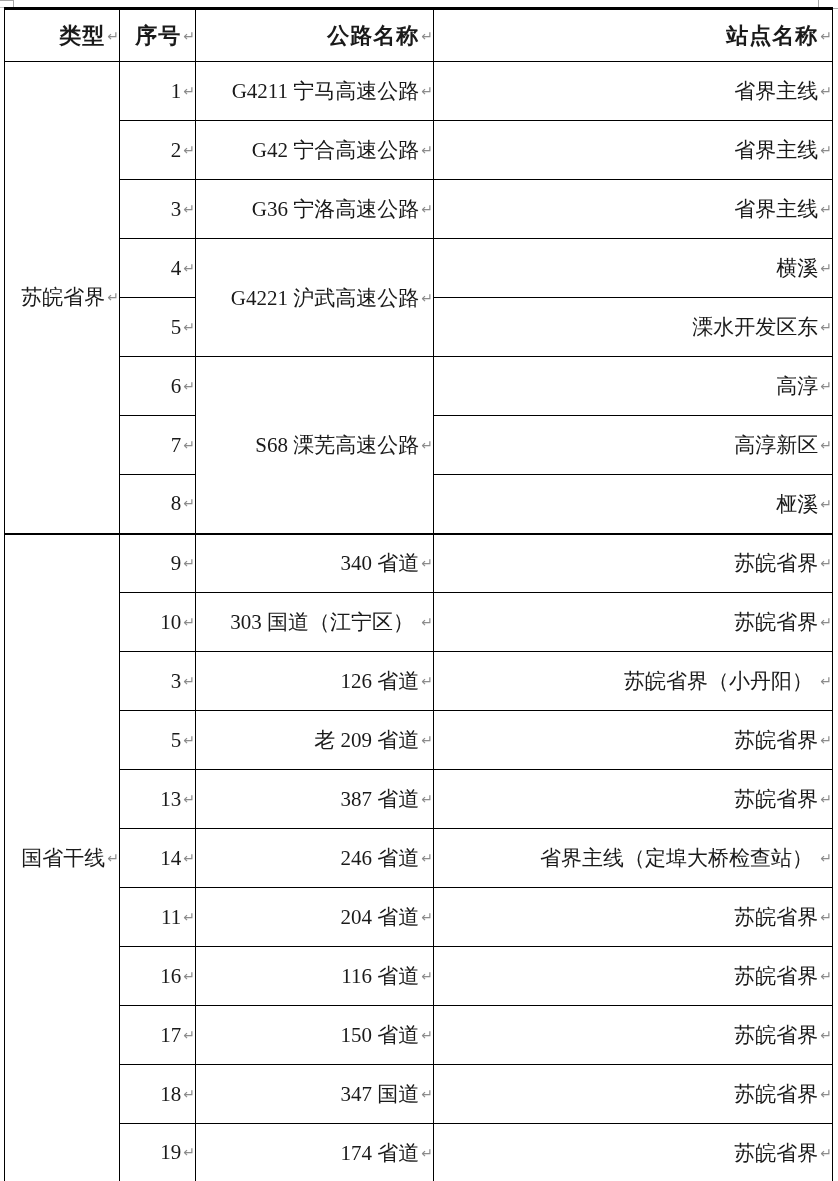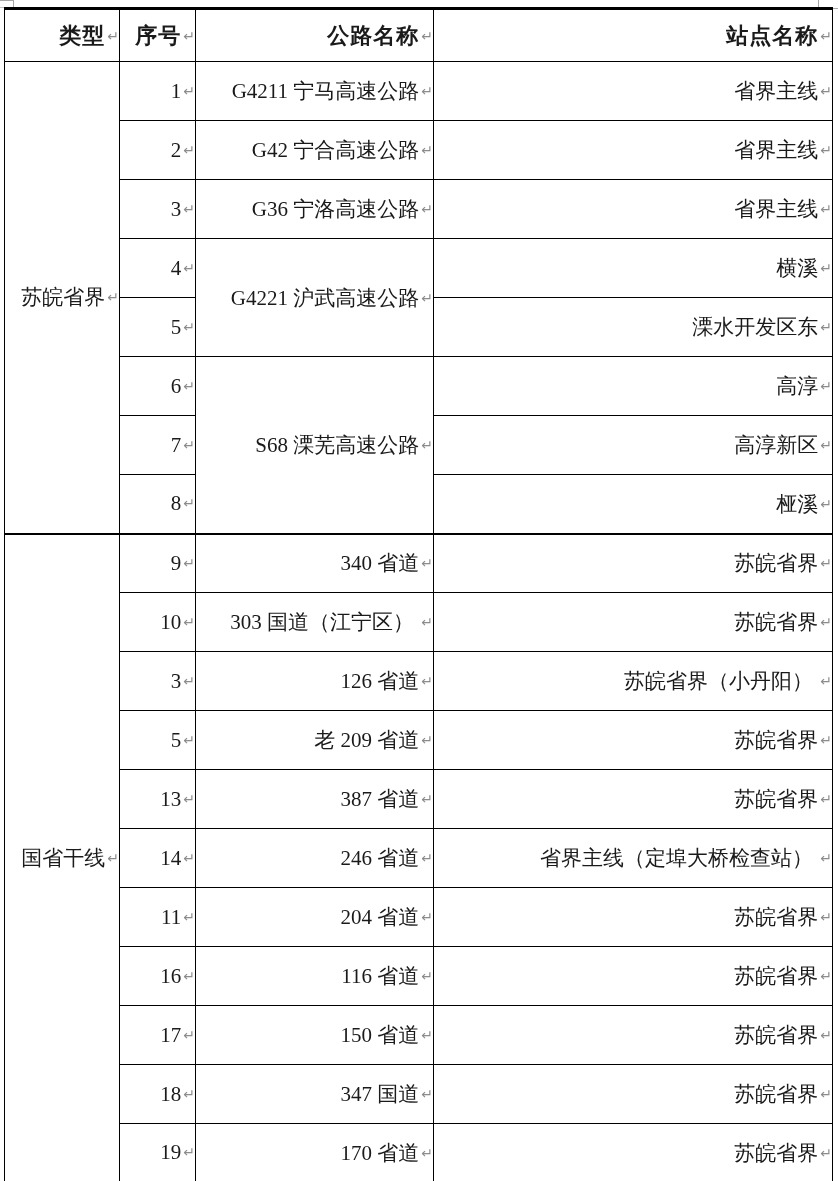--- a/index.html
+++ b/index.html
@@ -183,18 +183,18 @@
           <td><span>150 省道</span><span class="ret">↵</span></td>
           <td><span>苏皖省界</span><span class="ret">↵</span></td>
         </tr>
         <tr>
           <td><span>18</span><span class="ret">↵</span></td>
           <td><span>347 国道</span><span class="ret">↵</span></td>
           <td><span>苏皖省界</span><span class="ret">↵</span></td>
         </tr>
         <tr>
           <td><span>19</span><span class="ret">↵</span></td>
-          <td><span>170 省道</span><span class="ret">↵</span></td>
+          <td><span>174 省道</span><span class="ret">↵</span></td>
           <td><span>苏皖省界</span><span class="ret">↵</span></td>
         </tr>
       </tbody>
   </table>
 </div>
 
 </body></html>

